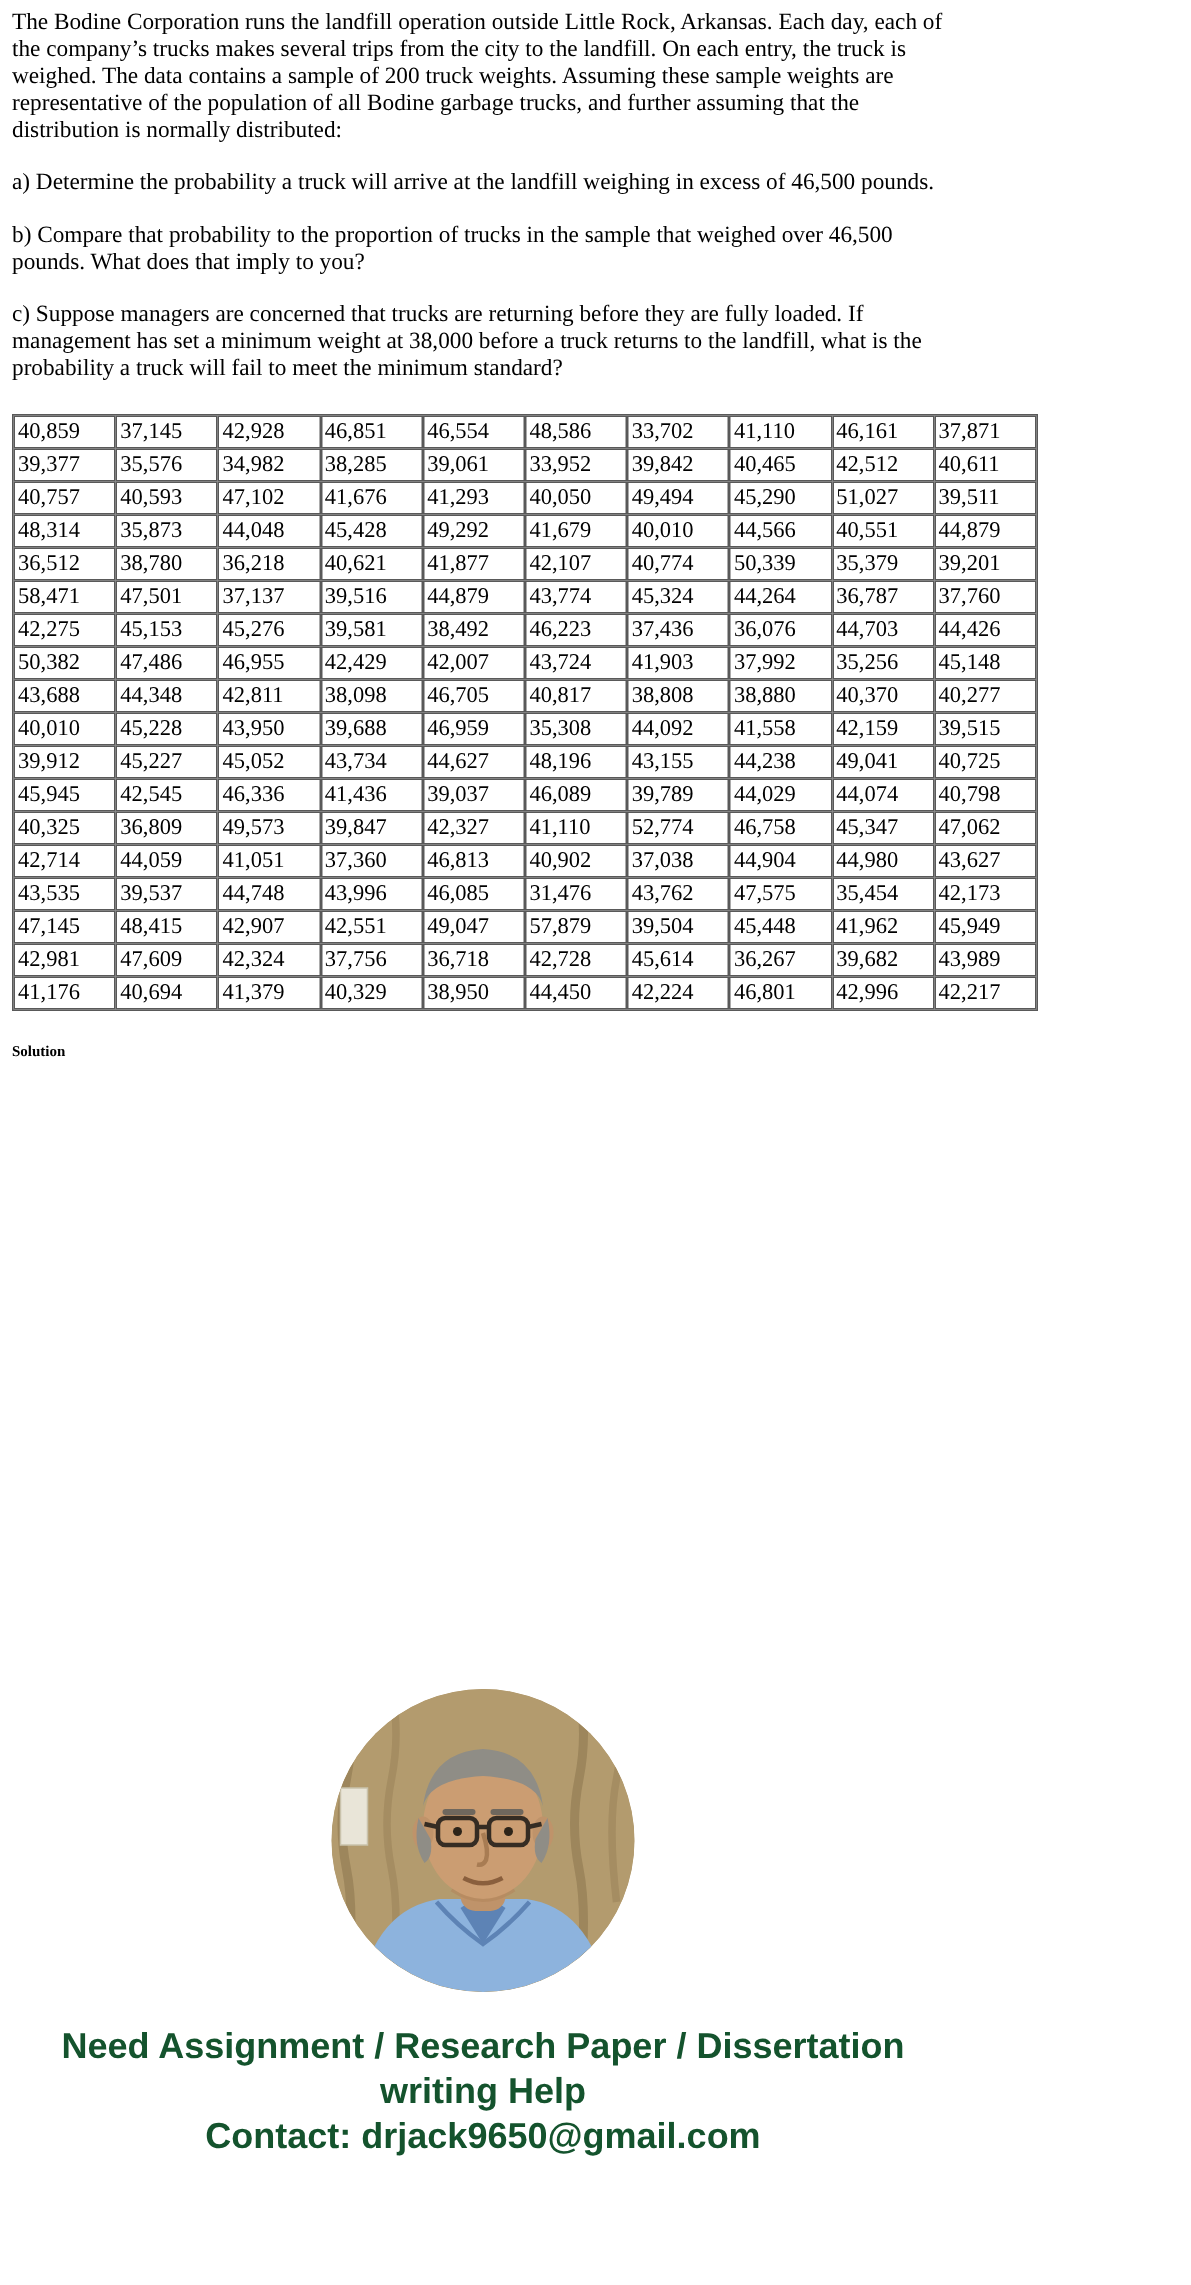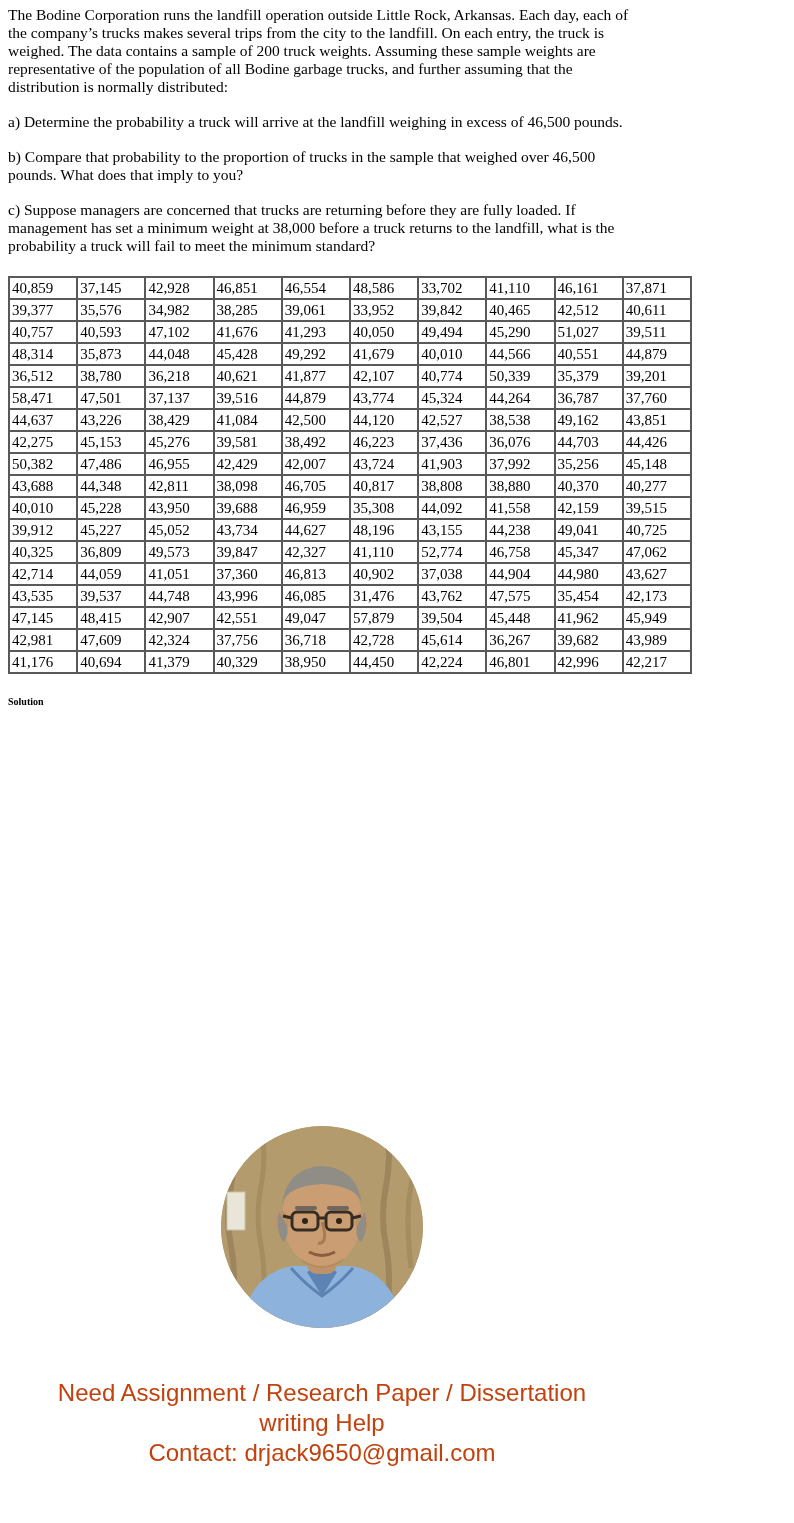--- a/index.html
+++ b/index.html
@@ -53,27 +53,27 @@
     justify-content: center;
   }
   .avatar {
     width: 202px;
     height: 202px;
     border-radius: 50%;
     overflow: hidden;
     background: #b29a6d;
   }
   .footer {
-    margin-top: 50px;
+    margin-top: 22px;
     text-align: center;
     font-family: "Liberation Sans", sans-serif;
-    font-weight: normal;
+    font-weight: bold;
     font-size: 24px;
     line-height: 30px;
-    color: #c2410c;
+    color: #14532d;
   }
 </style>
 </head>
 <body>
 
 <div class="page">
 
   <p class="para">The Bodine Corporation runs the landfill operation outside Little Rock, Arkansas. Each day, each of the company’s trucks makes several trips from the city to the landfill. On each entry, the truck is weighed. The data contains a sample of 200 truck weights. Assuming these sample weights are representative of the population of all Bodine garbage trucks, and further assuming that the distribution is normally distributed:</p>
 
   <p class="para">a) Determine the probability a truck will arrive at the landfill weighing in excess of 46,500 pounds.</p>
@@ -150,32 +150,20 @@
           <td>37,137</td>
           <td>39,516</td>
           <td>44,879</td>
           <td>43,774</td>
           <td>45,324</td>
           <td>44,264</td>
           <td>36,787</td>
           <td>37,760</td>
         </tr>
         <tr>
-          <td>44,637</td>
-          <td>43,226</td>
-          <td>38,429</td>
-          <td>41,084</td>
-          <td>42,500</td>
-          <td>44,120</td>
-          <td>42,527</td>
-          <td>38,538</td>
-          <td>49,162</td>
-          <td>43,851</td>
-        </tr>
-        <tr>
           <td>42,275</td>
           <td>45,153</td>
           <td>45,276</td>
           <td>39,581</td>
           <td>38,492</td>
           <td>46,223</td>
           <td>37,436</td>
           <td>36,076</td>
           <td>44,703</td>
           <td>44,426</td>
@@ -222,20 +210,32 @@
           <td>45,052</td>
           <td>43,734</td>
           <td>44,627</td>
           <td>48,196</td>
           <td>43,155</td>
           <td>44,238</td>
           <td>49,041</td>
           <td>40,725</td>
         </tr>
         <tr>
+          <td>45,945</td>
+          <td>42,545</td>
+          <td>46,336</td>
+          <td>41,436</td>
+          <td>39,037</td>
+          <td>46,089</td>
+          <td>39,789</td>
+          <td>44,029</td>
+          <td>44,074</td>
+          <td>40,798</td>
+        </tr>
+        <tr>
           <td>40,325</td>
           <td>36,809</td>
           <td>49,573</td>
           <td>39,847</td>
           <td>42,327</td>
           <td>41,110</td>
           <td>52,774</td>
           <td>46,758</td>
           <td>45,347</td>
           <td>47,062</td>

